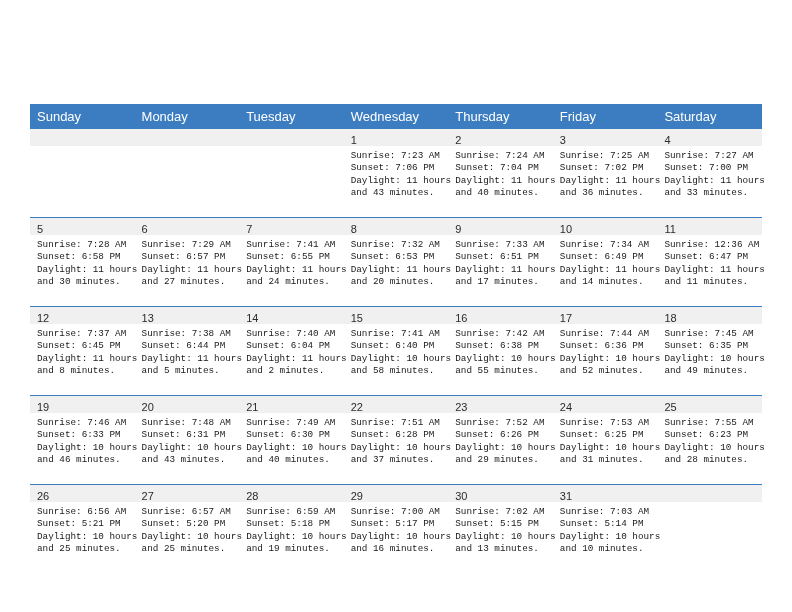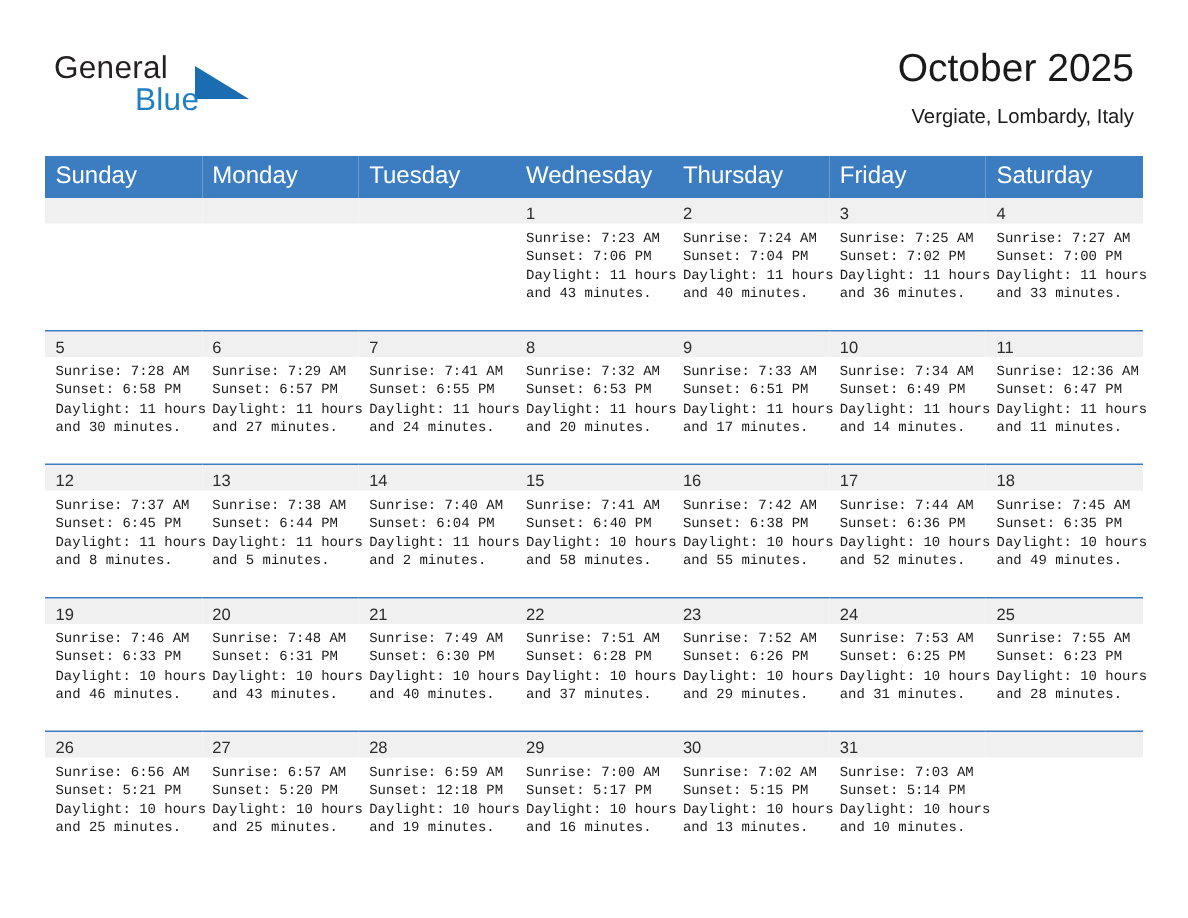--- a/index.html
+++ b/index.html
@@ -91,21 +91,21 @@
     position: absolute;
     left: 30px;
     top: 104px;
     width: 732px;
     border-collapse: collapse;
     table-layout: fixed;
   }
   .calendar th {
     background: #3b7dc0;
     color: #ffffff;
-    font-size: 16px;
+    font-size: 13px;
     font-weight: normal;
     text-align: left;
     padding: 5px 0 5px 7px;
     height: 11px;
     border: none;
   }
   .calendar td {
     vertical-align: top;
     padding: 0;
     border: none;
@@ -139,34 +139,20 @@
   }
   .empty .daynum-strip {
     background: #f0f0f0;
   }
 </style>
 </head>
 <body>
 
 <div class="page">
 
-  <div class="masthead">
-
-    <div class="brand">
-      <span class="brand-general">General</span>
-      <span class="brand-triangle"></span>
-      <span class="brand-blue">Blue</span>
-    </div>
-
-    <div class="title-block">
-      <div class="cal-title">October 2025</div>
-      <div class="cal-subtitle">Vergiate, Lombardy, Italy</div>
-    </div>
-
-  </div>
 
   <table class="calendar">
     <thead>
       <tr>
         <th>Sunday</th>
         <th>Monday</th>
         <th>Tuesday</th>
         <th>Wednesday</th>
         <th>Thursday</th>
         <th>Friday</th>
@@ -435,21 +421,21 @@
               <div class="cell-line">Sunrise: 6:57 AM</div>
               <div class="cell-line">Sunset: 5:20 PM</div>
               <div class="cell-line">Daylight: 10 hours</div>
               <div class="cell-line">and 25 minutes.</div>
             </div>
           </td>
           <td class="day-cell">
             <div class="daynum-strip"><span class="daynum">28</span></div>
             <div class="cell-body">
               <div class="cell-line">Sunrise: 6:59 AM</div>
-              <div class="cell-line">Sunset: 12:18 PM</div>
+              <div class="cell-line">Sunset: 5:18 PM</div>
               <div class="cell-line">Daylight: 10 hours</div>
               <div class="cell-line">and 19 minutes.</div>
             </div>
           </td>
           <td class="day-cell">
             <div class="daynum-strip"><span class="daynum">29</span></div>
             <div class="cell-body">
               <div class="cell-line">Sunrise: 7:00 AM</div>
               <div class="cell-line">Sunset: 5:17 PM</div>
               <div class="cell-line">Daylight: 10 hours</div>

